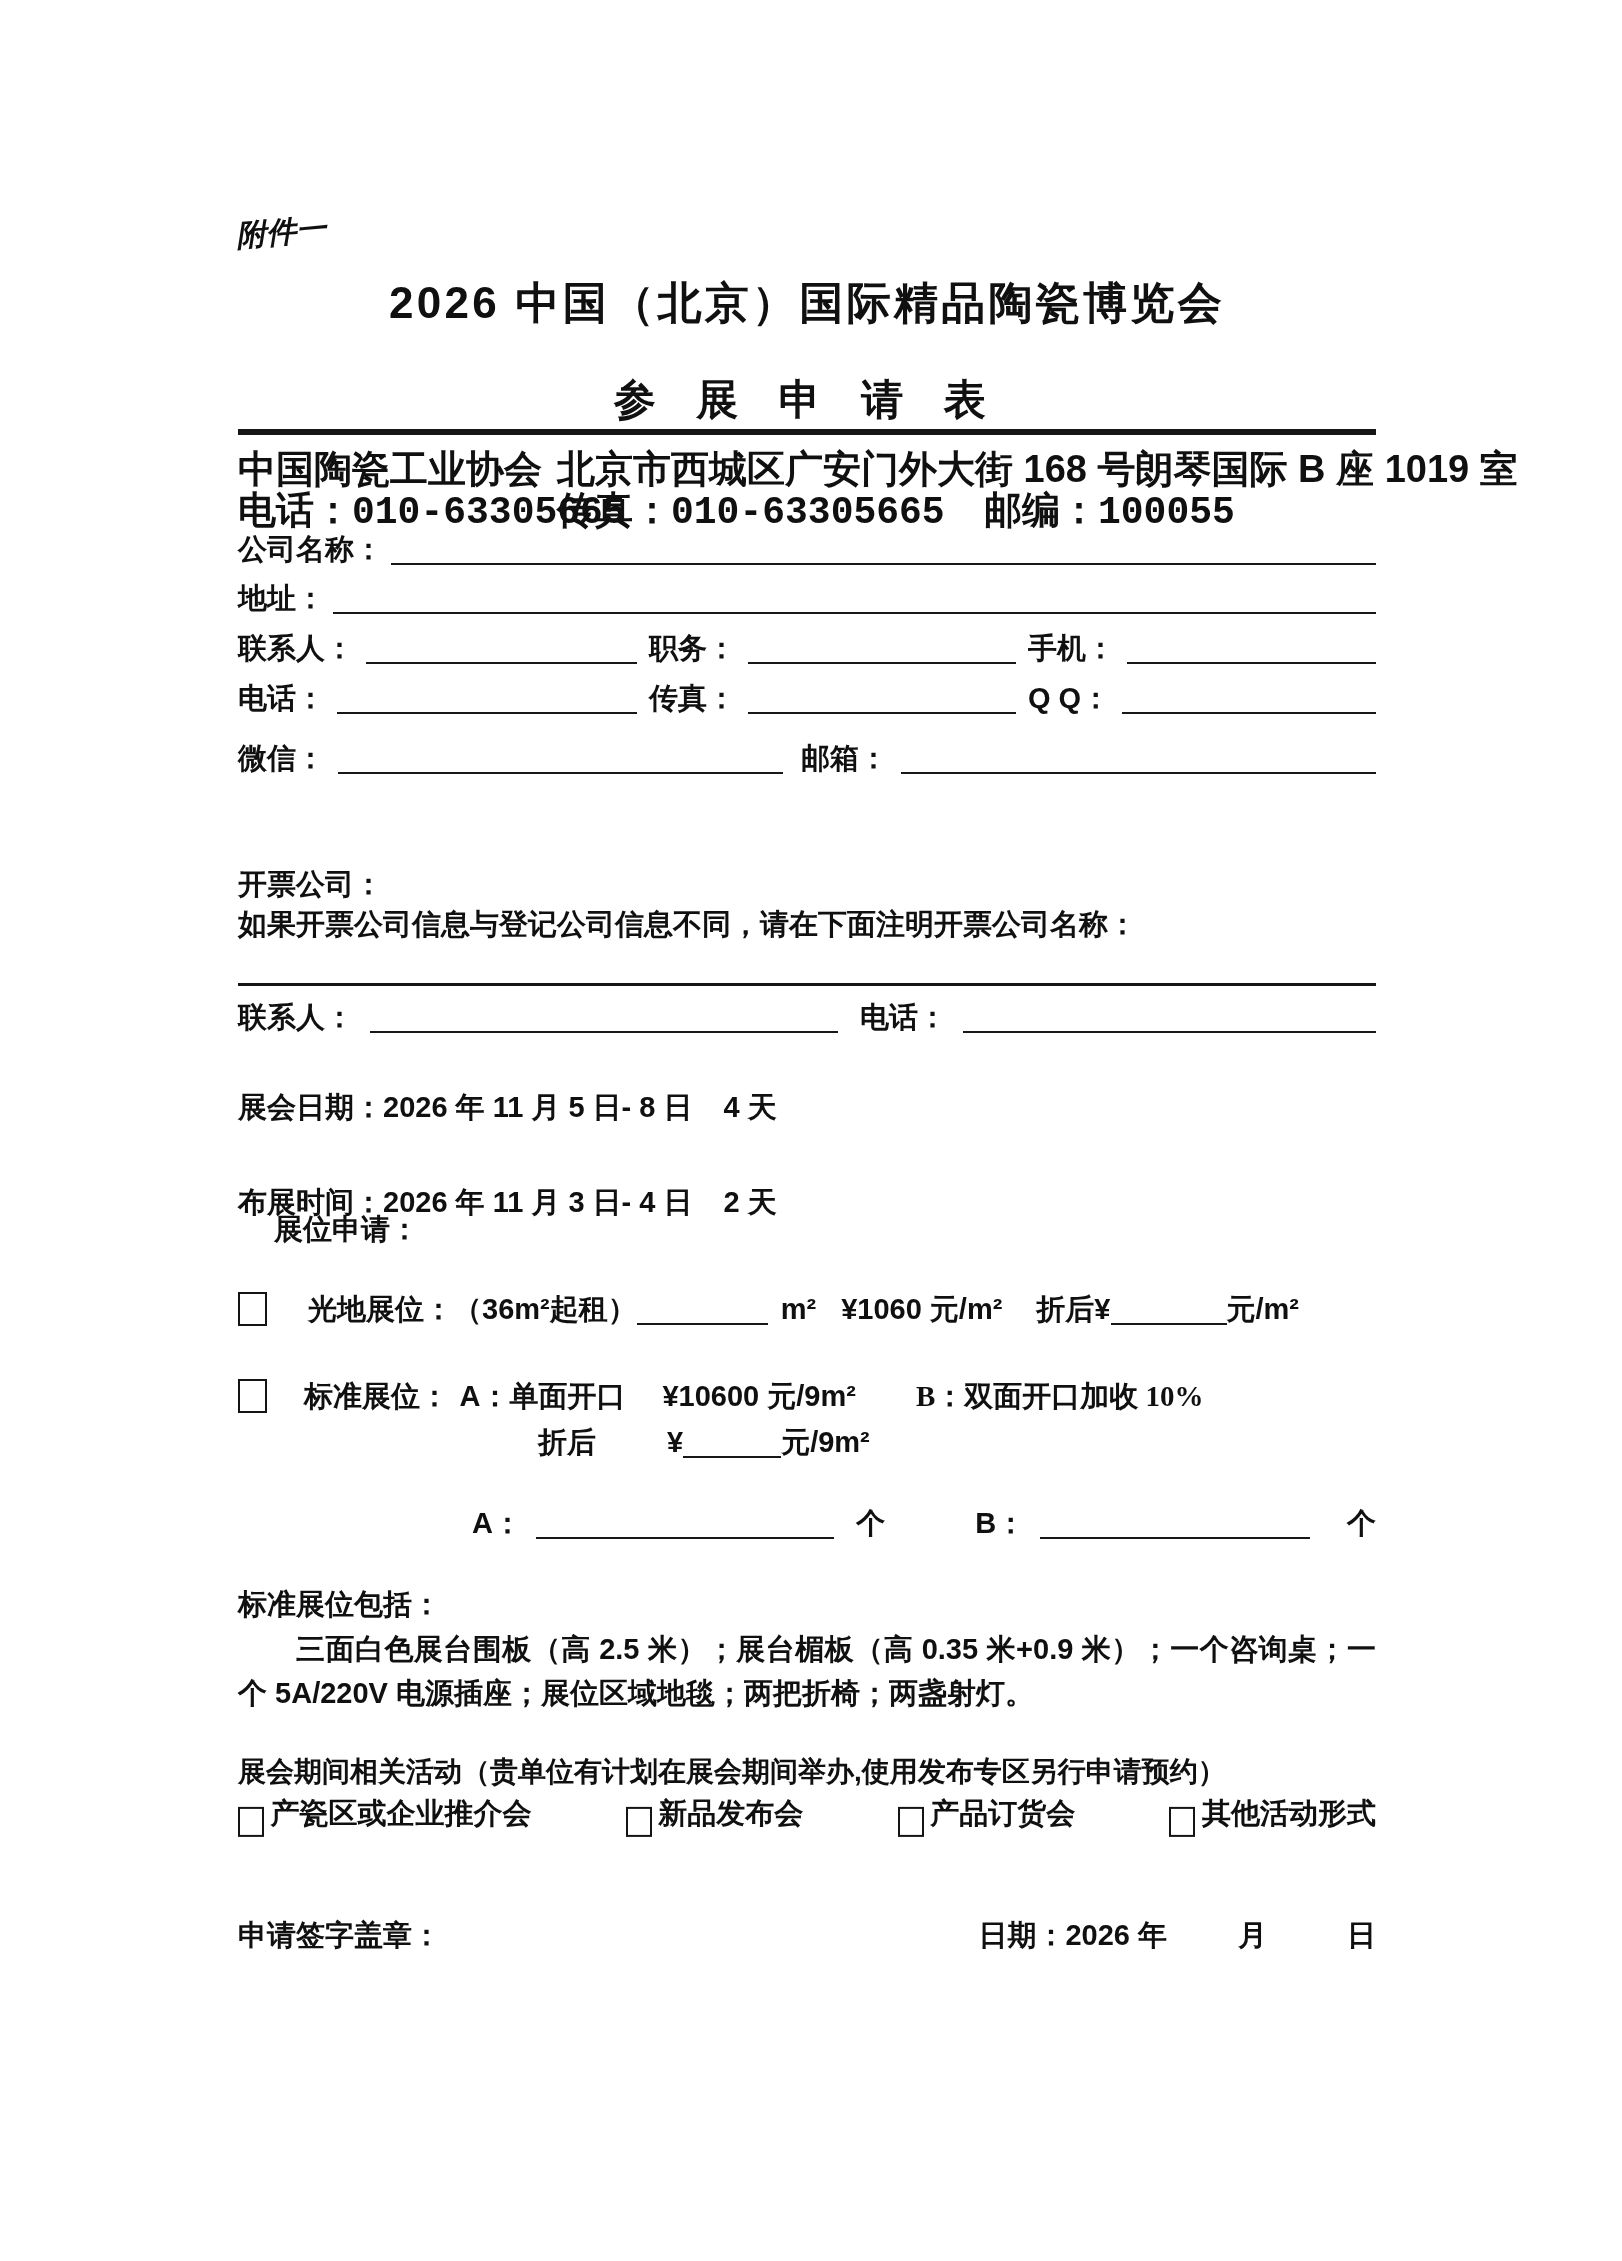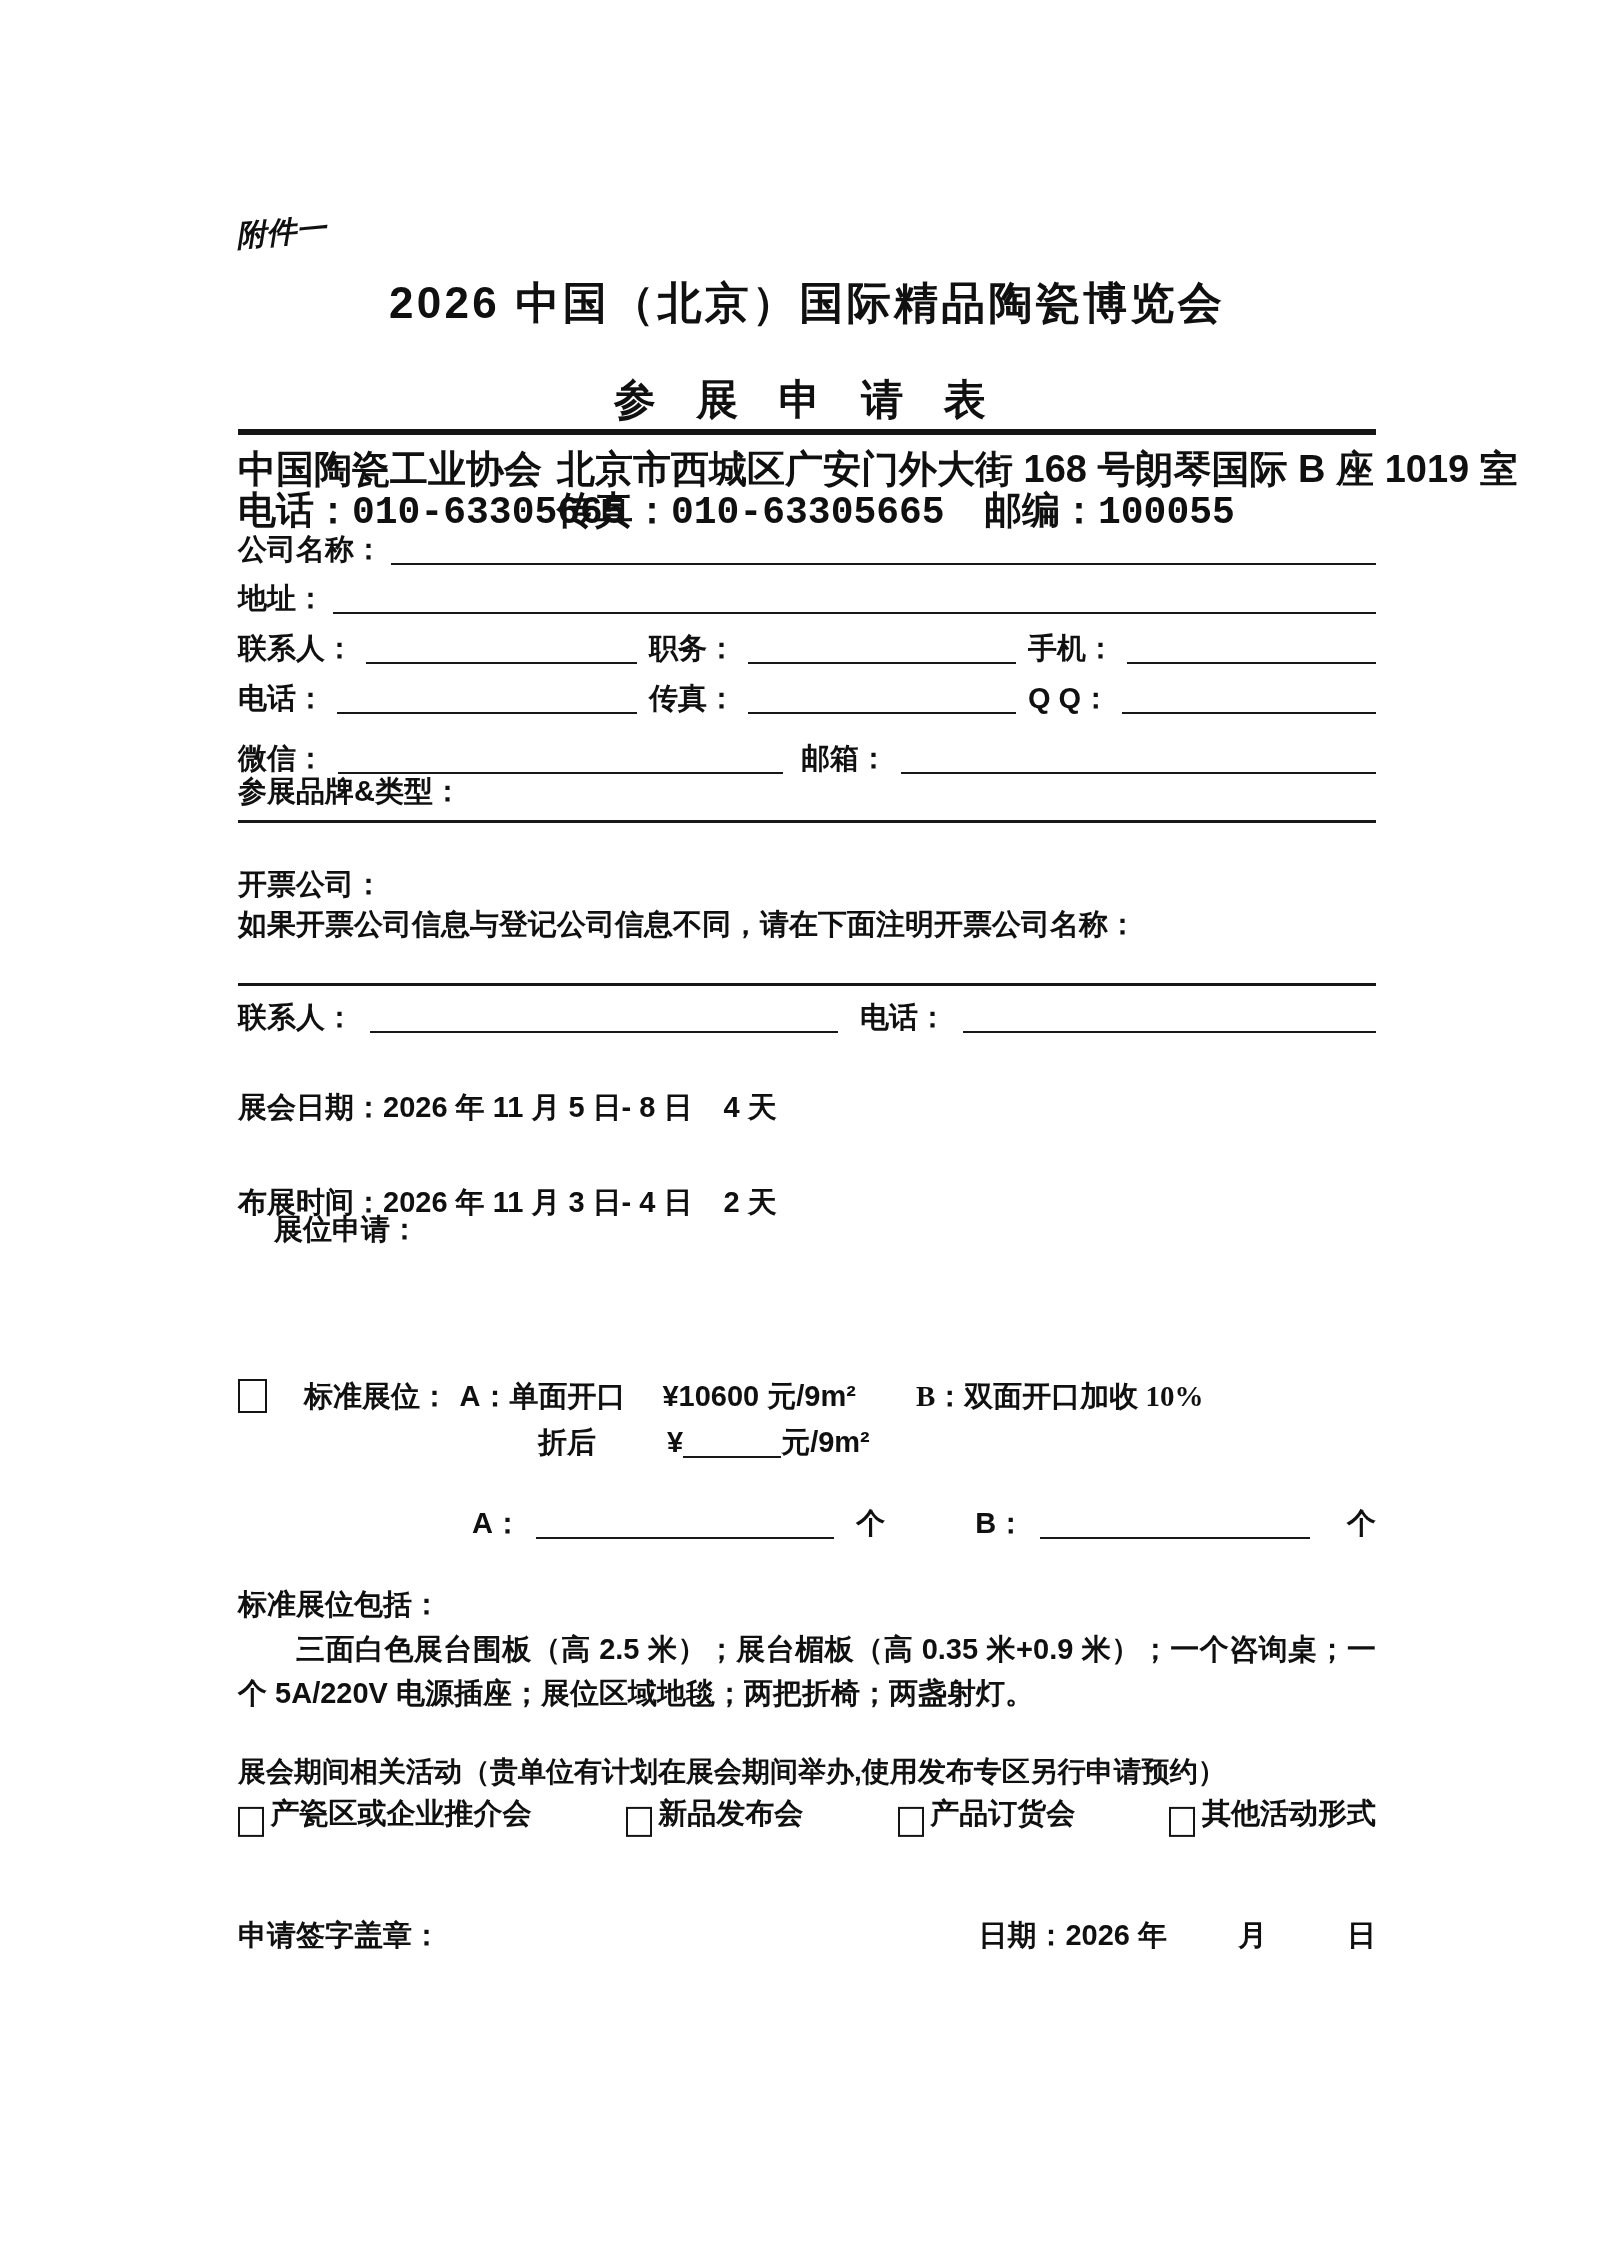--- a/index.html
+++ b/index.html
@@ -92,23 +92,20 @@
       <span class="box" style="width:563px;">
         <span class="lbl">微信：</span>
         <span class="ul grow" style="margin-left:13px;margin-right:18.3px;"></span>
       </span>
       <span class="box grow">
         <span class="lbl">邮箱：</span>
         <span class="ul grow" style="margin-left:13px;"></span>
       </span>
     </div>
 
-    <div class="abs" style="top:557px;border-bottom:3.3px solid #181818;padding-bottom:9.2px;font-size:29px;line-height:1.3;">
-      <span class="lbl">参展品牌&amp;类型：</span>
-    </div>
 
     <div class="abs r" style="top:650px;">
       <span>开票公司：</span>
     </div>
     <div class="abs r" style="top:690px;">
       <span>如果开票公司信息与登记公司信息不同，请在下面注明开票公司名称：</span>
     </div>
     <div class="abs rule-mid" style="top:767px;"></div>
 
     <div class="abs r" style="top:783px;">
@@ -130,20 +127,30 @@
     <div class="abs r" style="top:968px;">
       <span>布展时间：</span>
       <span>2026 年 11 月 3 日- 4 日</span>
       <span style="margin-left:31px;">2 天</span>
     </div>
 
     <div class="abs r" style="top:995px;margin-left:36px;">
       <span>展位申请：</span>
     </div>
 
+    <div class="abs r" style="top:1075px;">
+      <span class="cb" style="margin-right:41px;margin-bottom:2.6px;"></span>
+      <span class="lbl">光地展位：（36m²起租）</span>
+      <span class="ul" style="width:131px;"></span>
+      <span style="margin-left:13px;">m²</span>
+      <span style="margin-left:25px;">¥1060 元/m²</span>
+      <span style="margin-left:34px;">折后¥</span>
+      <span class="ul" style="width:116px;"></span>
+      <span>元/m²</span>
+    </div>
 
     <div class="abs r" style="top:1162px;">
       <span class="cb" style="margin-right:37px;margin-bottom:2.6px;"></span>
       <span class="lbl">标准展位：</span>
       <span style="margin-left:10.5px;">A：单面开口</span>
       <span style="margin-left:37px;">¥10600 元/9m²</span>
       <span style="margin-left:60px;font-family:Liberation Serif, serif;">B：双面开口加收 10%</span>
     </div>
 
     <div class="abs r" style="top:1208px;padding-left:300px;">

